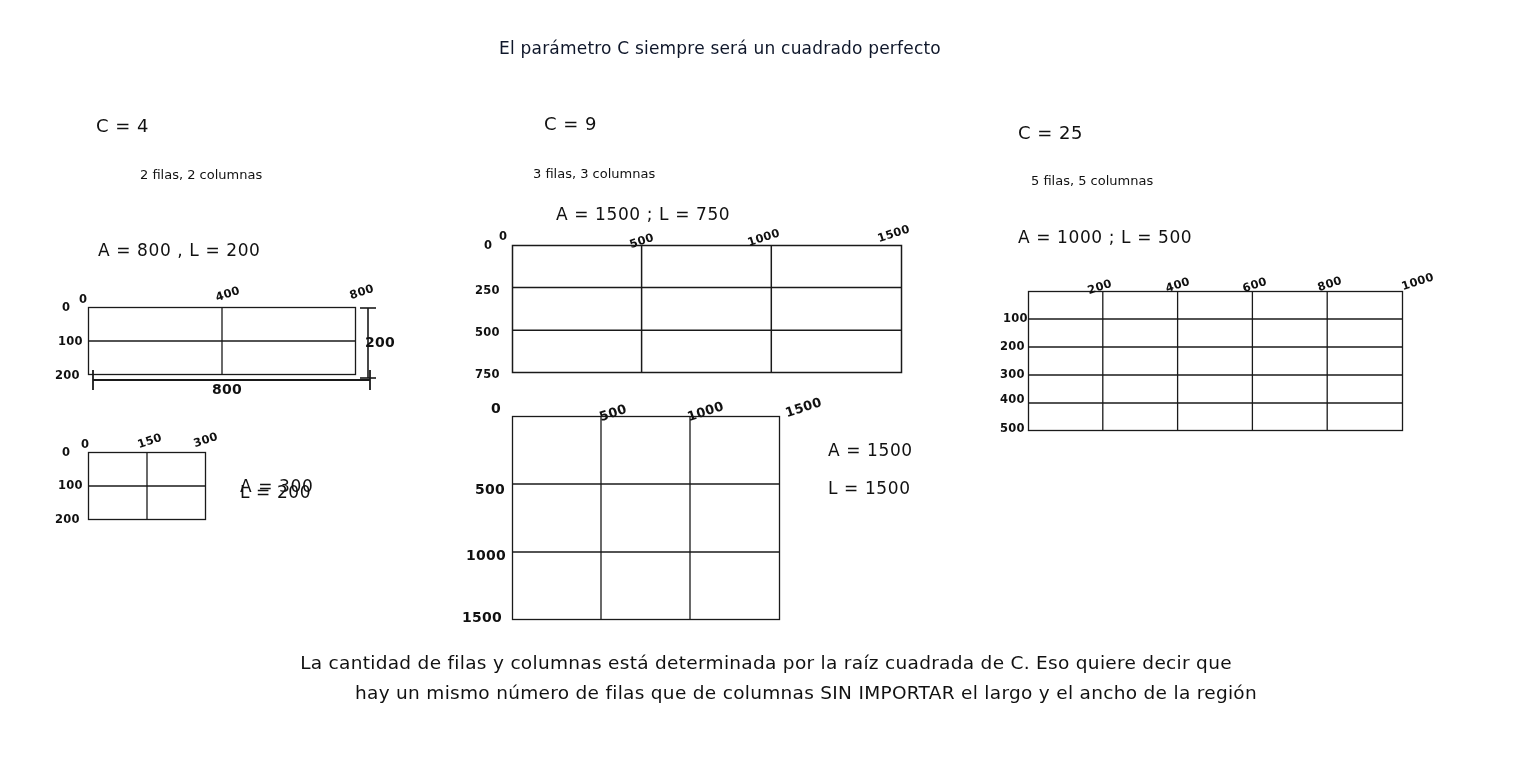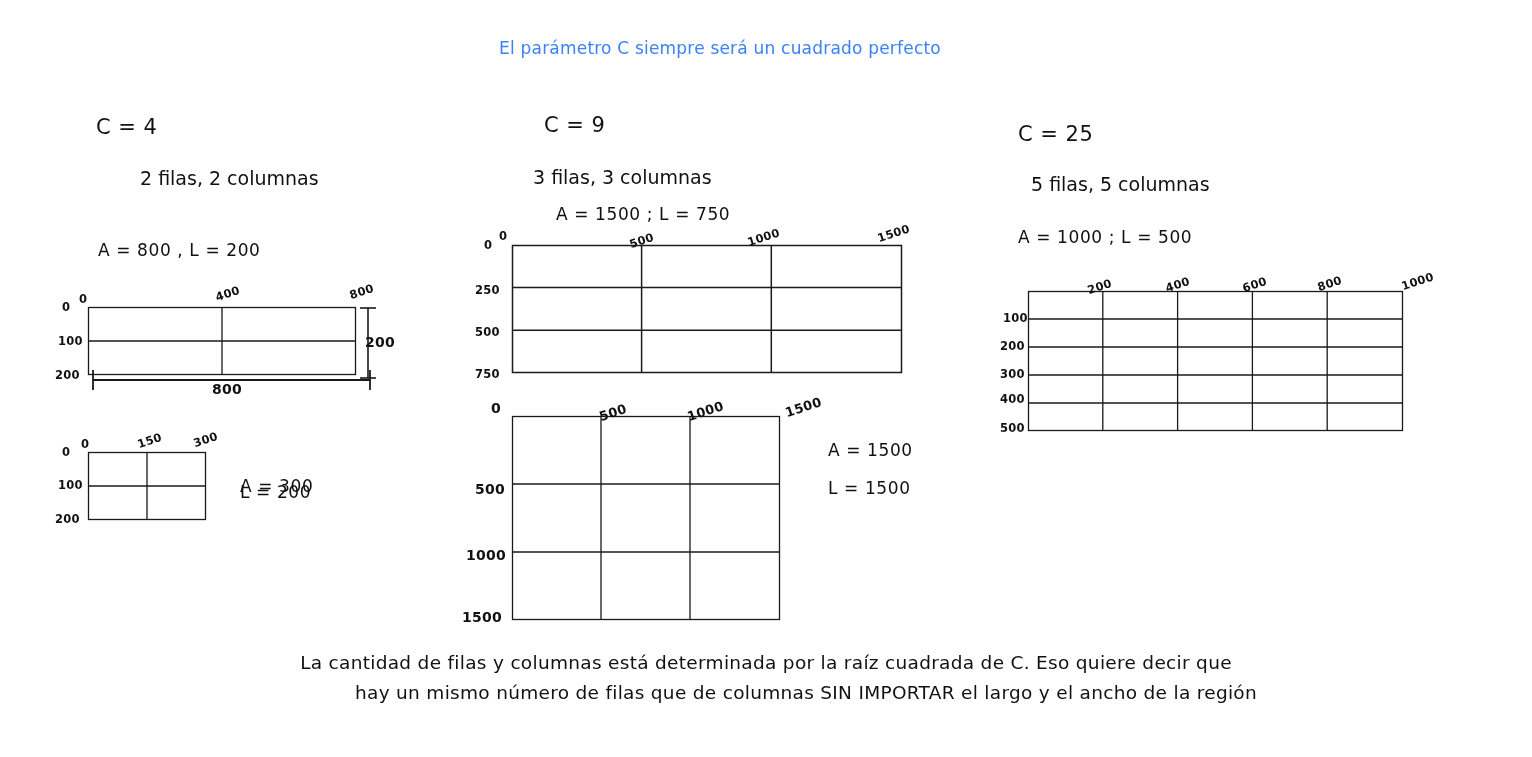--- a/index.html
+++ b/index.html
@@ -16,28 +16,28 @@
     overflow: hidden;
   }
   .abs { position: absolute; }
   .title {
     top: 38px;
     left: 0;
     width: 1440px;
     text-align: center;
     font-size: 17px;
     letter-spacing: 0.2px;
-    color: #3b82f6;
+    color: #0f172a;
   }
   .hdr {
-    font-size: 21px;
+    font-size: 18px;
     letter-spacing: 0.5px;
   }
   .sub {
-    font-size: 19px;
+    font-size: 13px;
   }
   .ann {
     font-size: 17px;
     letter-spacing: 0.6px;
   }
   .tick {
     font-size: 11.5px;
     font-weight: 700;
     letter-spacing: 0.3px;
     white-space: nowrap;

